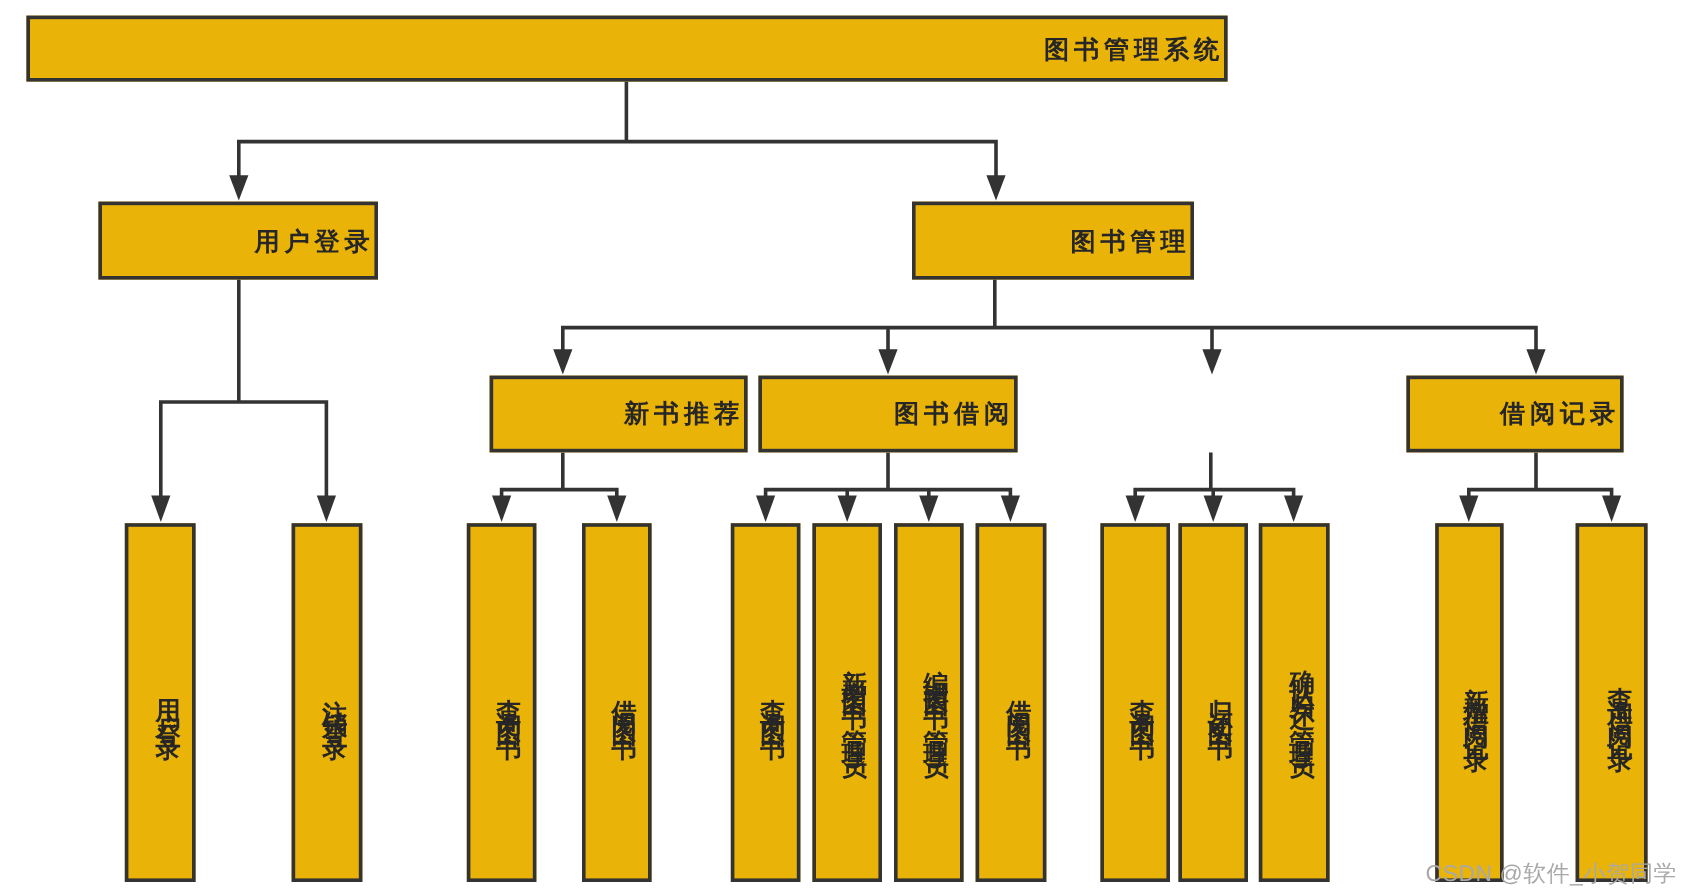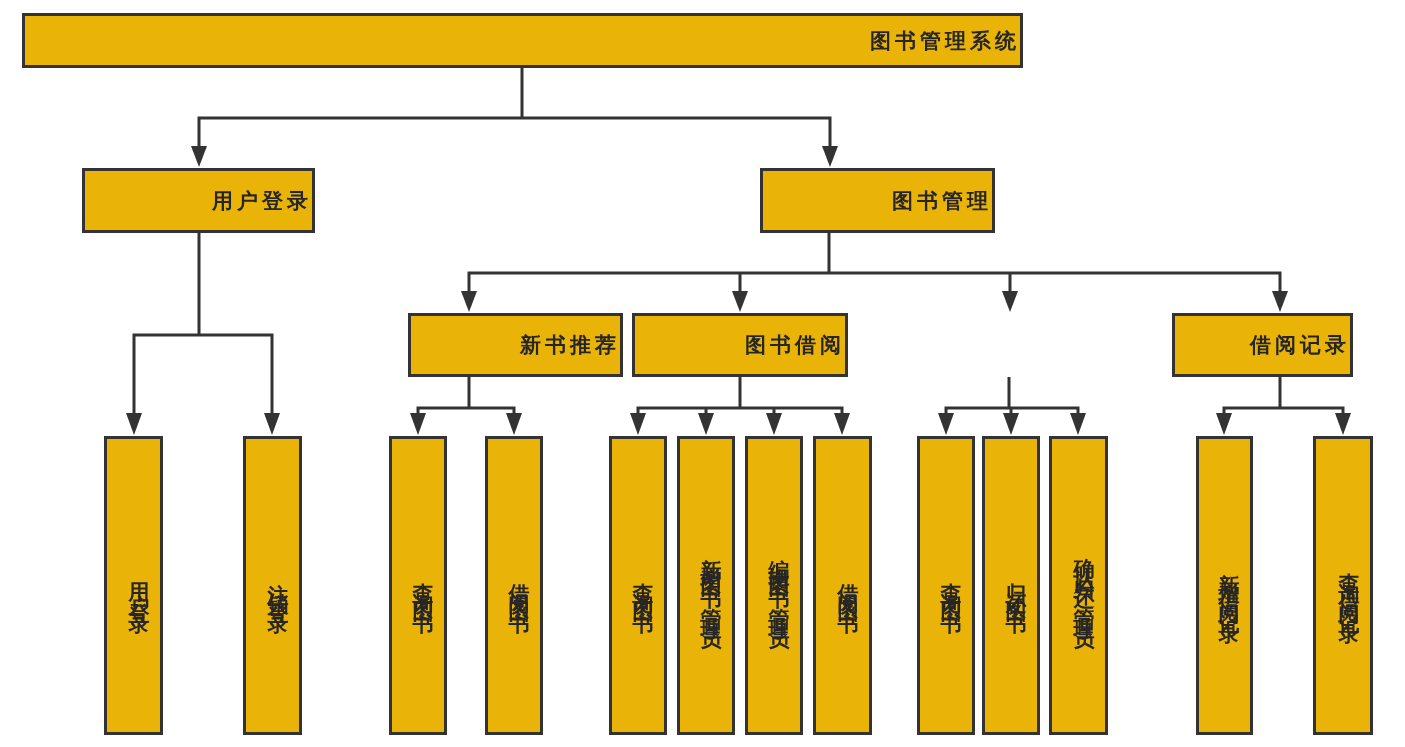--- a/index.html
+++ b/index.html
@@ -206,14 +206,15 @@
     <span class="v-label">确认归还（管理员）</span>
   </div>
 
   <div id="leaf-e0" class="box leaf">
     <span class="v-label">新增借阅记录</span>
   </div>
   <div id="leaf-e1" class="box leaf">
     <span class="v-label">查询借阅记录</span>
   </div>
 
+  <div id="watermark">CSDN @软件_小贺同学</div>
 
 </div>
 
 </body></html>

